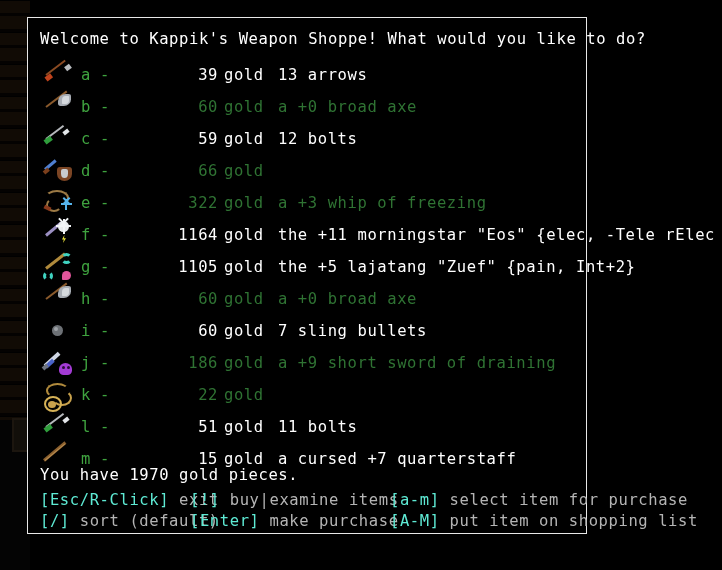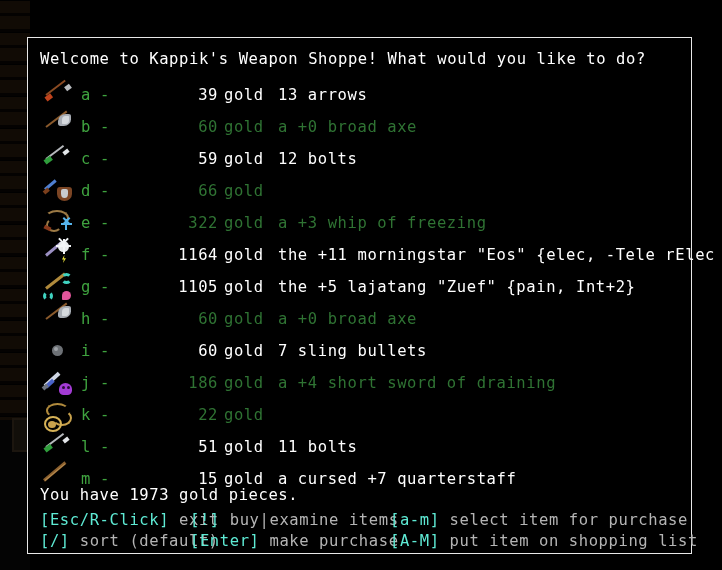--- a/index.html
+++ b/index.html
@@ -47,26 +47,25 @@
     background: #16120c;
     border: 2px solid #221b12;
     box-sizing: border-box;
   }
 
   
   #shop-panel {
     position: absolute;
     left: 27px;
     top: 17px;
-    width: 665px;
+    width: 560px;
     height: 517px;
     box-sizing: border-box;
     border: 1px solid #e8e8e8;
     background: #000000;
-    margin-top: 20px;
   }
 
   .line {
     white-space: pre;
     font-size: 15.5px;
     line-height: 1;
     letter-spacing: 0.6px;
   }
 
   #shop-title {
@@ -308,21 +307,21 @@
           <div class="sp" style="left:4px;top:17px;width:10px;height:4px;background:#4a63c8;transform:rotate(-42deg);transform-origin:left center;"></div>
           <div class="sp" style="left:1px;top:19px;width:6px;height:4px;background:#6e7480;transform:rotate(-42deg);transform-origin:left center;"></div>
           <div class="sp" style="left:17px;top:15px;width:13px;height:12px;background:#a33bd4;border-radius:50% 50% 35% 35%;"></div>
           <div class="sp" style="left:20px;top:18px;width:3px;height:3px;background:#2a0b38;border-radius:50%;"></div>
           <div class="sp" style="left:25px;top:18px;width:3px;height:3px;background:#2a0b38;border-radius:50%;"></div>
         </div>
         <div class="item-key">j</div>
         <div class="item-key" style="left: 72px;">-</div>
         <div class="item-price dim">186</div>
         <div class="item-goldword dim">gold</div>
-        <div class="item-name dim">a +4 short sword of draining</div>
+        <div class="item-name dim">a +9 short sword of draining</div>
       </div>
       <div class="item-row">
         <div class="item-sprite">
           <div class="sp" style="left:4px;top:3px;width:19px;height:11px;border:2px solid #b08a3c;border-radius:50%;border-color:#b08a3c transparent transparent #b08a3c;"></div>
           <div class="sp" style="left:10px;top:10px;width:16px;height:12px;border:2px solid #c9a24d;border-radius:50%;border-color:transparent #c9a24d #c9a24d transparent;"></div>
           <div class="sp" style="left:2px;top:16px;width:14px;height:12px;border:2px solid #d6b257;border-radius:50%;"></div>
           <div class="sp" style="left:6px;top:21px;width:8px;height:7px;background:#c9a24d;border-radius:50%;"></div>
         </div>
         <div class="item-key">k</div>
         <div class="item-key" style="left: 72px;">-</div>
@@ -347,20 +346,20 @@
           <div class="sp" style="left:3px;top:16px;width:26px;height:1px;background:#b58a4e;transform:rotate(-40deg);transform-origin:left center;"></div>
         </div>
         <div class="item-key">m</div>
         <div class="item-key" style="left: 72px;">-</div>
         <div class="item-price bright">15</div>
         <div class="item-goldword bright">gold</div>
         <div class="item-name bright">a cursed +7 quarterstaff</div>
       </div>
     </div>
 
-  <div id="gold-line" class="line">You have 1973 gold pieces.</div>
+  <div id="gold-line" class="line">You have 1970 gold pieces.</div>
 
   <div id="footer-commands">
     <div class="cmd-line" id="cmd-row-1" style="position: relative; height: 21px;"><span style="display: inline-block; position: absolute; left: 0px;"><span class="cmd-key">[Esc/R-Click]</span><span> exit</span></span><span style="display: inline-block; position: absolute; left: 150px;"><span class="cmd-key">[!]</span><span> buy|examine items</span></span><span style="display: inline-block; position: absolute; left: 350px;"><span class="cmd-key">[a-m]</span><span> select item for purchase</span></span></div>
     <div class="cmd-line" id="cmd-row-2" style="position: relative; height: 21px;"><span style="display: inline-block; position: absolute; left: 0px;"><span class="cmd-key">[/]</span><span> sort (default)</span></span><span style="display: inline-block; position: absolute; left: 150px;"><span class="cmd-key">[Enter]</span><span> make purchase</span></span><span style="display: inline-block; position: absolute; left: 350px;"><span class="cmd-key">[A-M]</span><span> put item on shopping list</span></span></div>
   </div>
 
 </div>
 
 </body></html>

